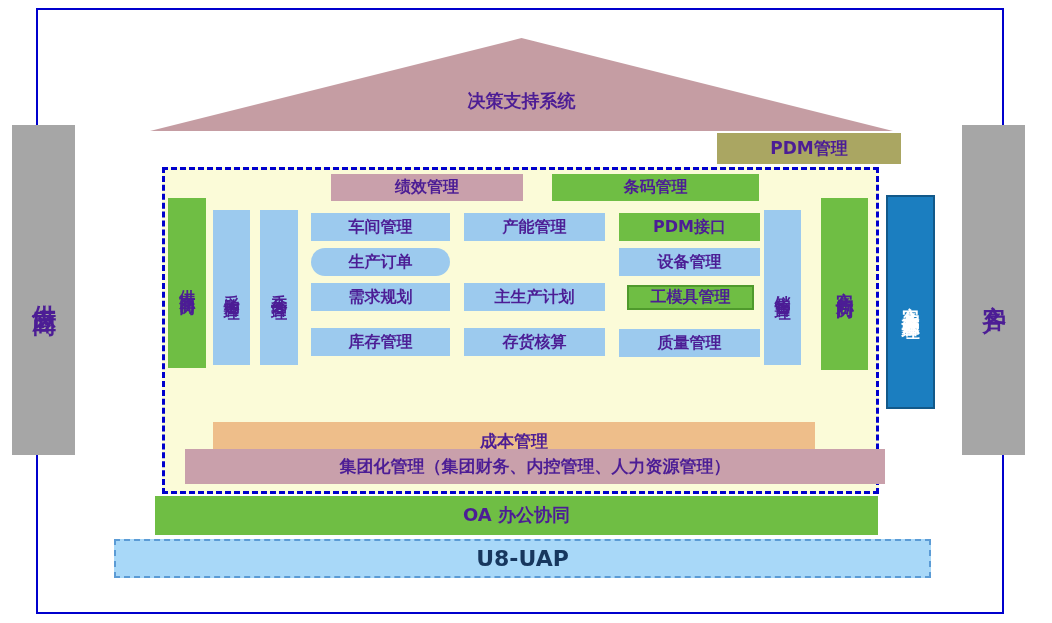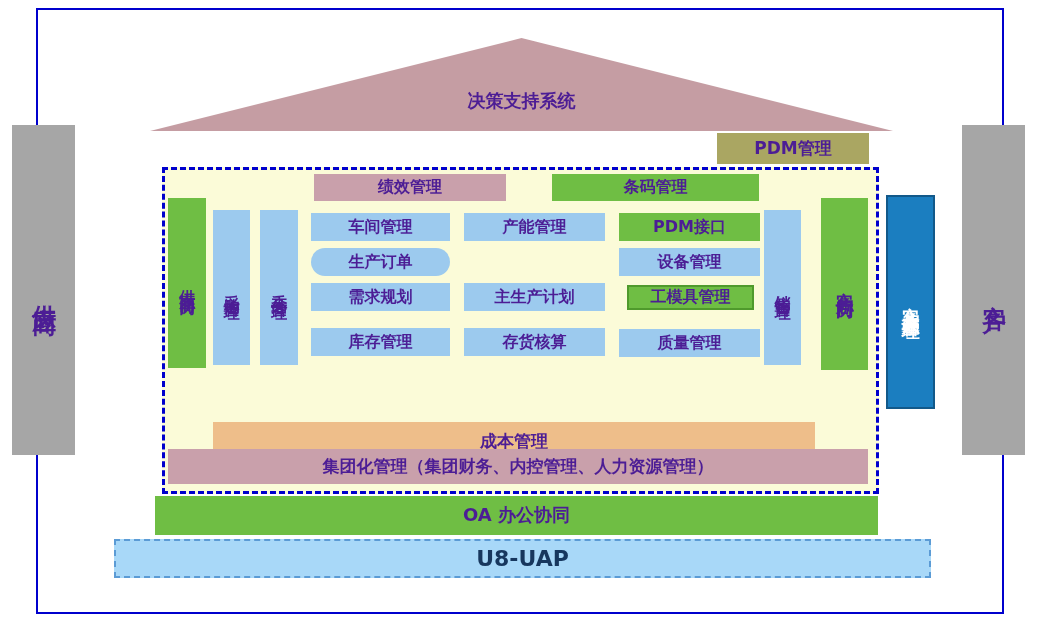--- a/index.html
+++ b/index.html
@@ -29,41 +29,41 @@
   }
   .roof {
     left: 150px; top: 38px; width: 743px; height: 93px;
     background: #c59da3;
     clip-path: polygon(50% 0, 0 100%, 100% 100%);
   }
   .roof-label {
     left: 150px; top: 88px; width: 743px; height: 26px;
     font-size: 18px;
   }
-  .pdm-top { left: 717px; top: 133px; width: 152px; height: 31px; background: #aaa662; font-size: 17px; }
+  .pdm-top { left: 717px; top: 133px; width: 184px; height: 31px; background: #aaa662; font-size: 17px; }
   .side-gray {
     background: #a6a6a6;
     top: 125px; width: 63px; height: 330px;
     font-size: 24px;
   }
   .side-gray.left  { left: 12px; }
   .side-gray.right { left: 962px; }
   .vtext {
     writing-mode: vertical-rl;
     text-orientation: upright;
     letter-spacing: 3px;
   }
   .main-area {
     left: 162px; top: 167px; width: 717px; height: 327px;
     background: #fbfbd8;
     border: 3px dashed #0000cd;
   }
   .blue   { background: #9ccaee; }
   .green  { background: #6fbe44; }
-  .pink   { background: #c9a0ab; }
+  .pink   { background: #c9a0ab; margin-left: 17px; }
   .orange { background: #eebe8a; }
   .f16 { font-size: 16px; }
   .f17 { font-size: 17px; }
   .f18 { font-size: 18px; }
   .bordered-green { border: 2px solid #4f9a2c; }
   .crm-bar {
     left: 886px; top: 195px; width: 49px; height: 214px;
     background: #1b7ec0;
     border: 2px solid #12598a;
     color: #fff;

